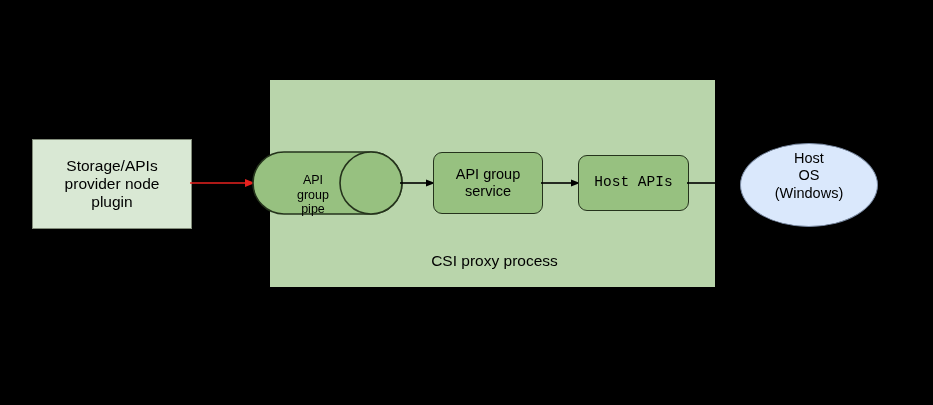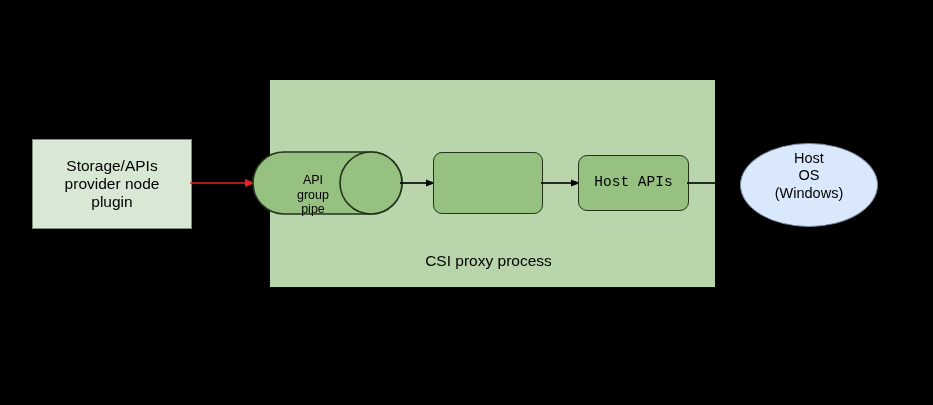--- a/index.html
+++ b/index.html
@@ -51,21 +51,21 @@
     position: absolute;
     left: 270px;
     top: 80px;
     width: 445px;
     height: 207px;
     background: #b9d5ab;
     border: none;
     box-sizing: border-box;
   }
   #csi-proxy-label {
-    left: 266px;
+    left: 272px;
     top: 248px;
     width: 445px;
     height: 26px;
     font-size: 15.5px;
   }
 
   
   #api-group-pipe {
     position: absolute;
     left: 252px;
@@ -176,20 +176,22 @@
   <div class="node-text" id="api-group-pipe-label">API
 group
 pipe</div>
 
   <svg class="connector" id="edge-pipe-to-service" width="36" height="22" viewBox="0 0 36 22">
     <line x1="0" y1="11" x2="28" y2="11" stroke="#000000" stroke-width="1.6"></line>
     <path d="M 35 11 L 26 7.5 L 26 14.5 Z" fill="#000000"></path>
   </svg>
 
   <div class="proc-box" id="api-group-service-box"></div>
+  <div class="node-text" id="api-group-service-label">API group
+service</div>
 
   <svg class="connector" id="edge-service-to-hostapis" width="40" height="22" viewBox="0 0 40 22">
     <line x1="0" y1="11" x2="32" y2="11" stroke="#000000" stroke-width="1.6"></line>
     <path d="M 39 11 L 30 7.5 L 30 14.5 Z" fill="#000000"></path>
   </svg>
 
   <div class="proc-box" id="host-apis-box"></div>
   <div class="node-text" id="host-apis-label">Host APIs</div>
 
   <svg class="connector" id="edge-hostapis-to-hostos" width="32" height="22" viewBox="0 0 32 22">

